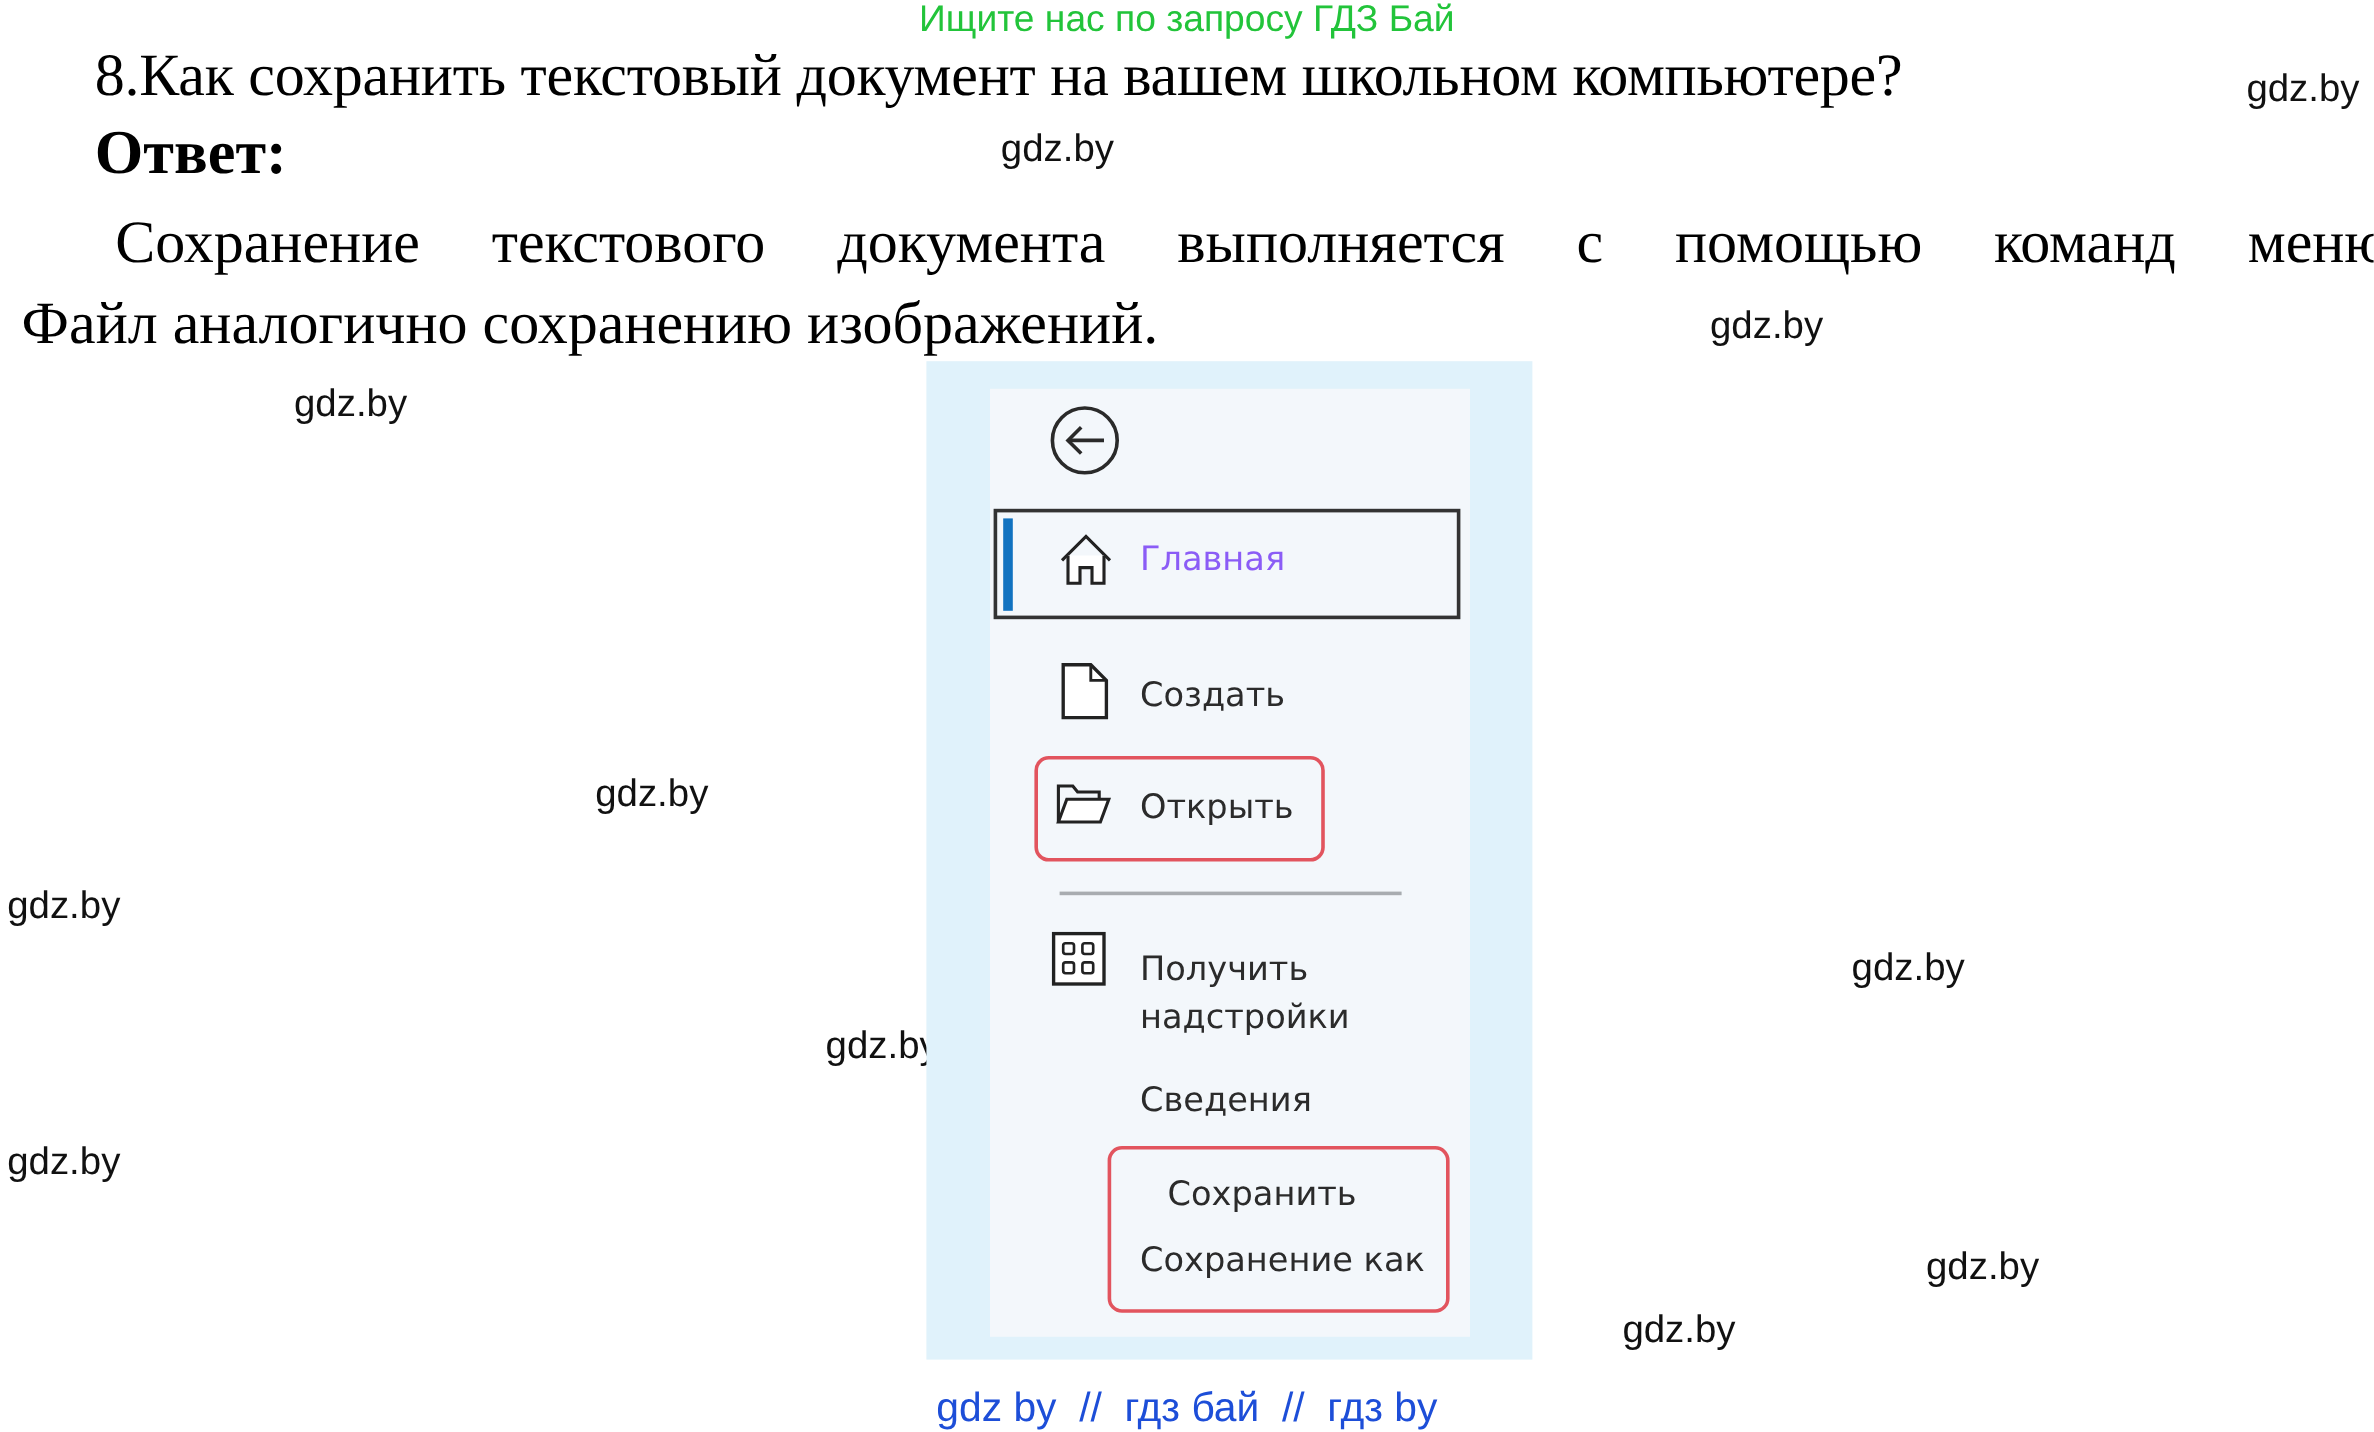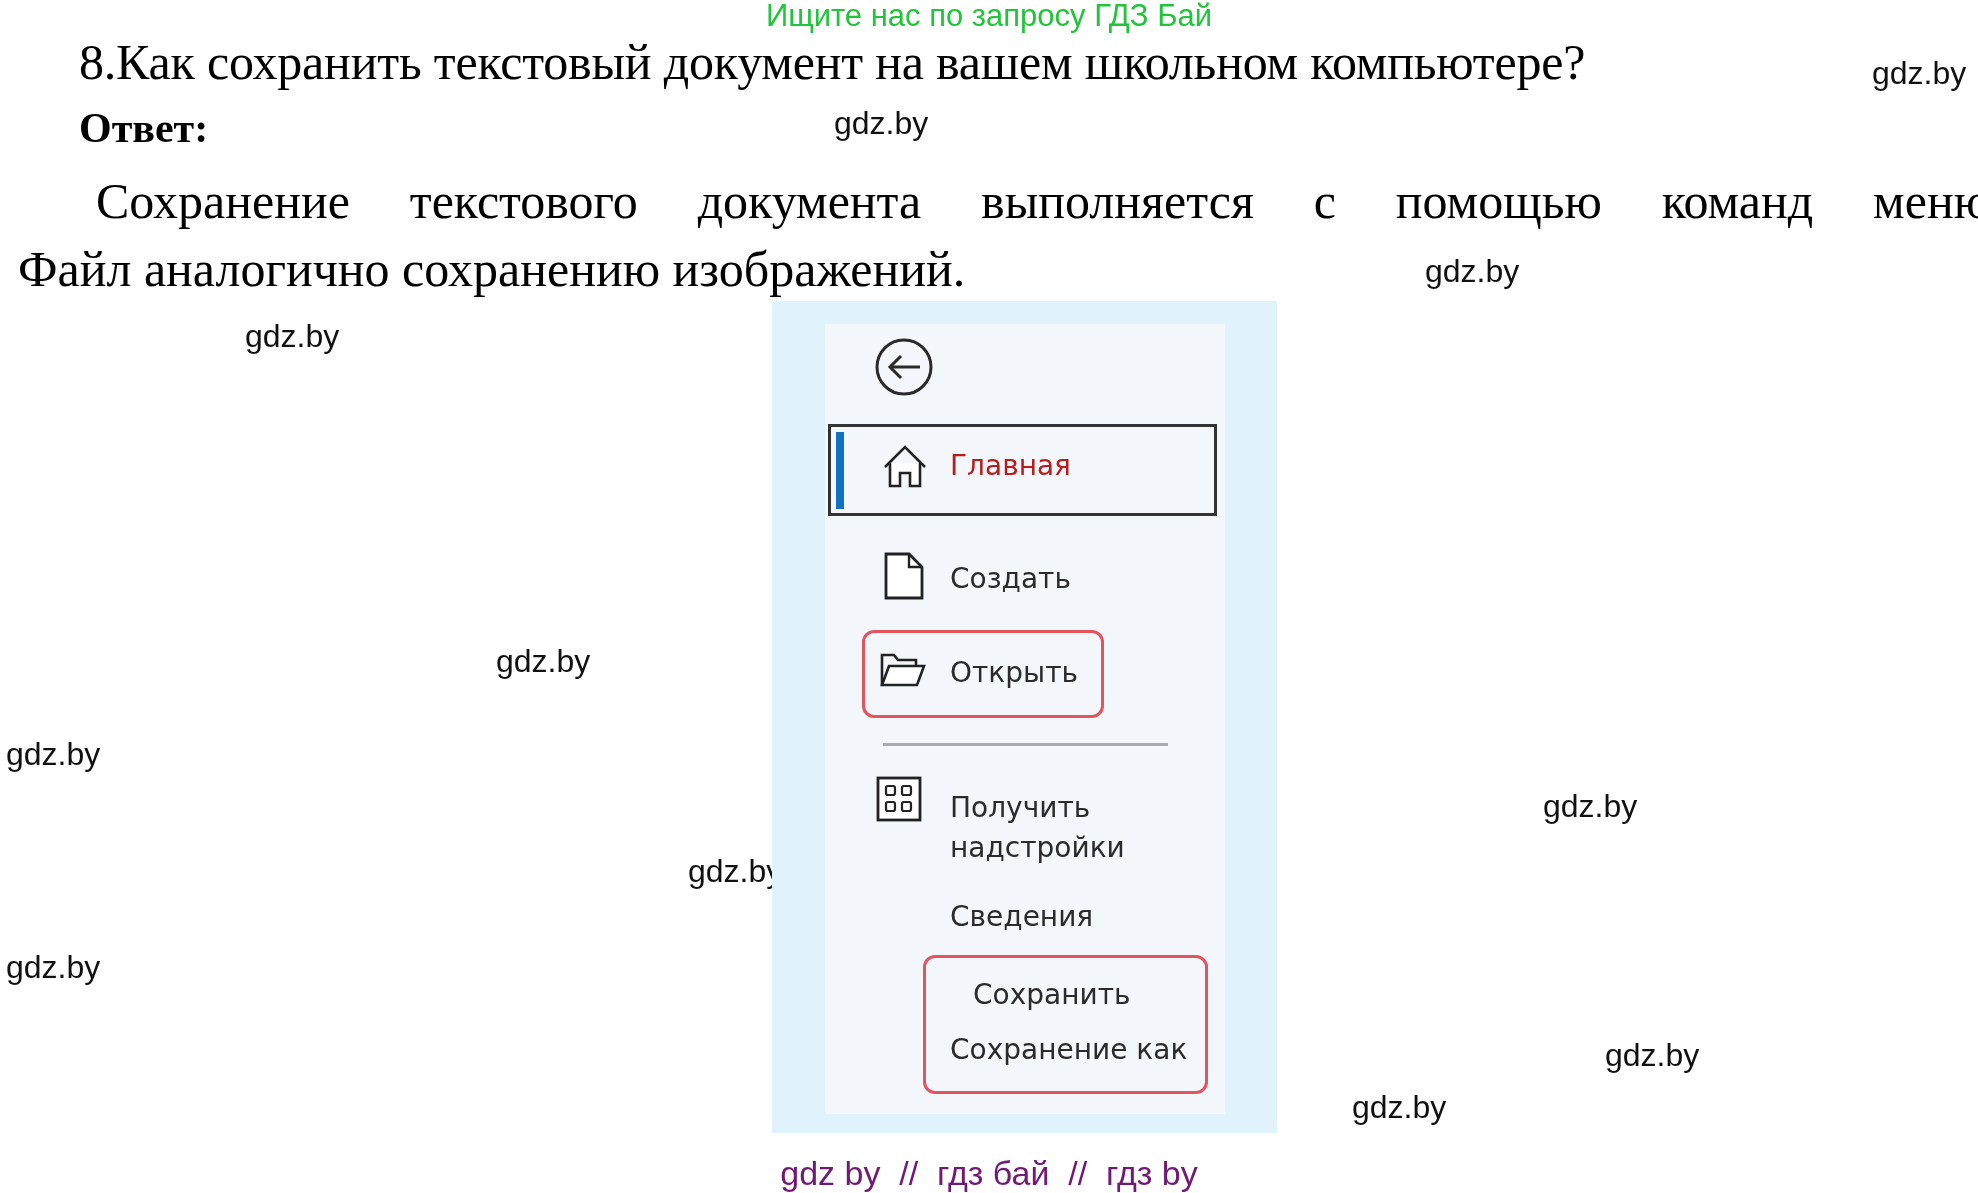--- a/index.html
+++ b/index.html
@@ -1,34 +1,34 @@
 <!DOCTYPE html>
 <html><head>
 <meta charset="utf-8">
 <style>
   html, body { margin:0; padding:0; }
   body { width:1978px; height:1193px; position:relative; background:#ffffff; overflow:hidden; }
   .abs { position:absolute; }
   .banner { left:0; width:1978px; top:-2px; text-align:center; color:#22c43a; font-family:"Liberation Sans", sans-serif; font-size:31px; line-height:36px; white-space:nowrap; }
   .serif { font-family:"Liberation Serif", serif; color:#000; white-space:nowrap; }
   .q { left:79px; top:34px; font-size:50px; line-height:56px; letter-spacing:-0.2px; }
-  .ans { left:79px; top:100px; font-size:42px; line-height:56px; font-weight:bold; }
+  .ans { left:79px; top:100px; font-size:52px; line-height:56px; font-weight:bold; }
   .p1 { left:96px; top:173px; width:1895px; font-size:50px; line-height:56px; text-align:justify; text-align-last:justify; }
   .p2 { left:18px; top:241px; font-size:50px; line-height:56px; }
   .wm { font-family:"Liberation Sans", sans-serif; font-size:32px; line-height:32px; color:#111; white-space:nowrap; }
 
   .outer { left:772px; top:301px; width:505px; height:832px; background:#e0f2fb; }
   .inner { left:825px; top:324px; width:400px; height:790px; background:#f3f7fb; }
   .menu-text { font-family:"DejaVu Sans", sans-serif; font-size:28px; line-height:34px; color:#2b2b2b; white-space:nowrap; }
   .sel-box { left:828px; top:424px; width:383px; height:86px; border:3px solid #333; box-sizing:content-box; }
   .sel-bar { left:836px; top:432px; width:8px; height:77px; background:#1172c0; }
-  .sel-text { color:#b91c1c; }
+  .sel-text { color:#8b5cf6; }
   .red-box { border:3px solid #e2545e; border-radius:12px; box-sizing:border-box; }
   .divider { left:883px; top:743px; width:285px; height:3px; background:#a8acb0; }
-  .footer { left:0; width:1978px; top:1154px; text-align:center; font-family:"Liberation Sans", sans-serif; font-size:34px; line-height:38px; color:#701a75; white-space:pre; }
+  .footer { left:0; width:1978px; top:1154px; text-align:center; font-family:"Liberation Sans", sans-serif; font-size:34px; line-height:38px; color:#1d4ed8; white-space:pre; }
   svg { display:block; }
 </style>
 </head>
 <body>
 
 <div class="abs banner">Ищите нас по запросу ГДЗ Бай</div>
 
 <div class="abs serif q">8.Как сохранить текстовый документ на вашем школьном компьютере?</div>
 <div class="abs serif ans">Ответ:</div>
 <div class="abs serif p1">Сохранение текстового документа выполняется с помощью команд меню</div>

